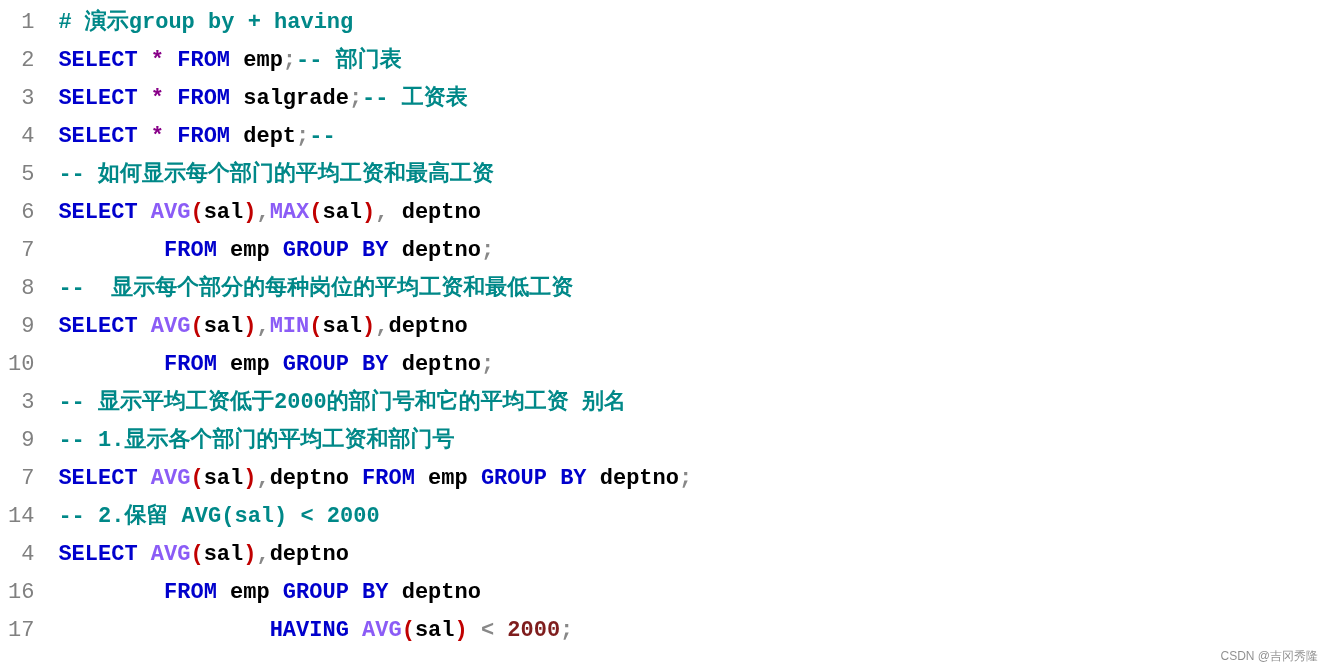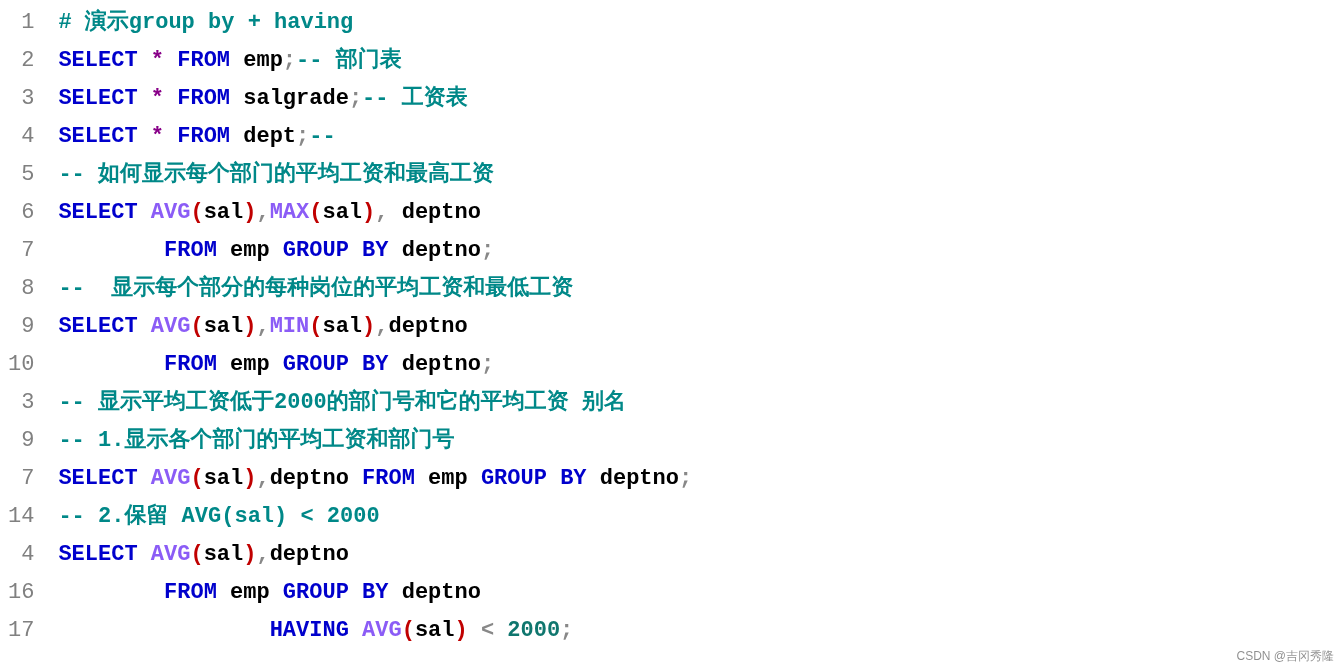--- a/index.html
+++ b/index.html
@@ -29,24 +29,24 @@
     white-space: pre;
   }
   .ln { display: block; }
   .c-comment { color: #008888; font-weight: bold; text-align: right; }
   .c-keyword { color: #0000cc; font-weight: bold; font-family: Liberation Mono, monospace; }
   .c-star    { color: #880088; font-weight: bold; }
   .c-func    { color: #8b5cf6; font-weight: bold; }
   .c-paren   { color: #c00000; font-weight: bold; }
   .c-ident   { color: #000000; font-weight: bold; }
   .c-op      { color: #888888; font-weight: bold; }
-  .c-num     { color: #0f766e; font-weight: bold; }
+  .c-num     { color: #7f1d1d; font-weight: bold; }
   .watermark {
     position: absolute;
-    right: 8px;
+    right: 24px;
     bottom: 6px;
     font-size: 12px;
     font-family: Arial, sans-serif;
     color: rgba(0,0,0,0.45);
   }
 </style>
 </head>
 <body>
 
 <div class="editor">

